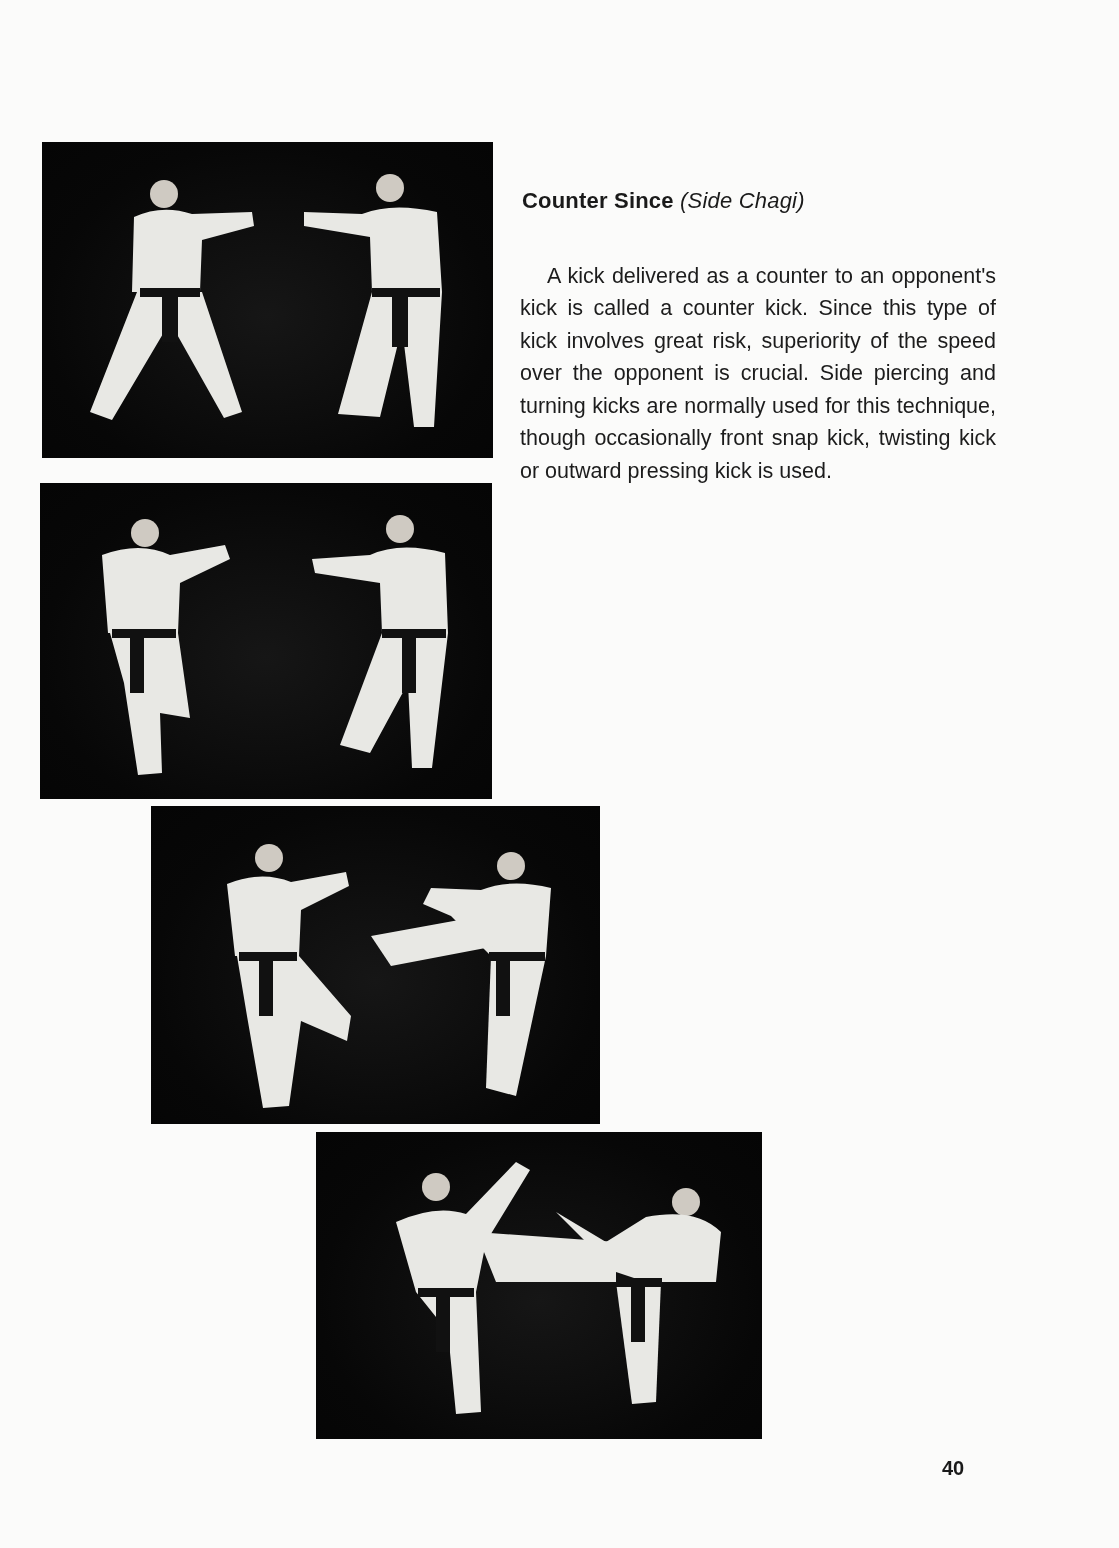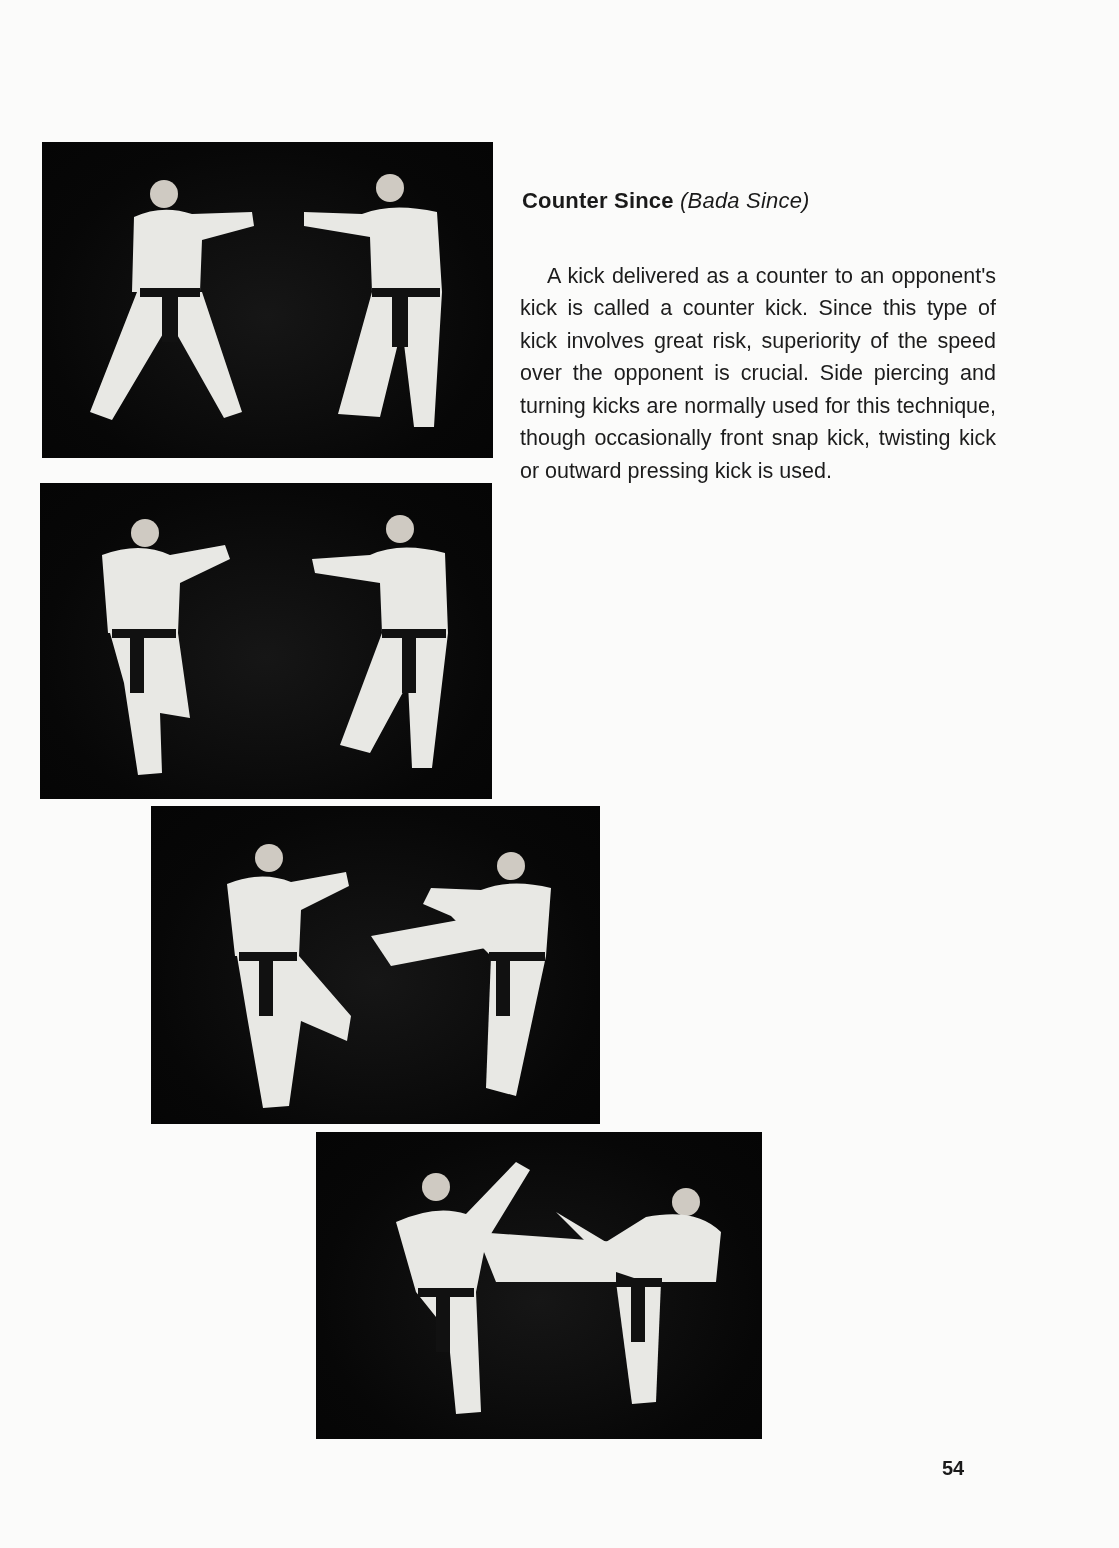--- a/index.html
+++ b/index.html
@@ -116,18 +116,18 @@
       <rect x="102" y="156" width="56" height="9"></rect>
         <rect x="120" y="160" width="14" height="60"></rect>
       <rect x="300" y="146" width="46" height="9"></rect>
         <rect x="315" y="150" width="14" height="60"></rect>
     </g>
   </svg>
 </div>
 
 <div class="heading">
   <span>Counter Since</span>
-  <span class="sub">(Bada Since)</span>
+  <span class="sub">(Side Chagi)</span>
 </div>
 
 <p class="body-text">A kick delivered as a counter to an opponent's kick is called a counter kick. Since this type of kick involves great risk, superiority of the speed over the opponent is crucial. Side piercing and turning kicks are normally used for this technique, though occasionally front snap kick, twisting kick or outward pressing kick is used.</p>
 
-<div class="page-number">54</div>
+<div class="page-number">40</div>
 
 </body></html>

